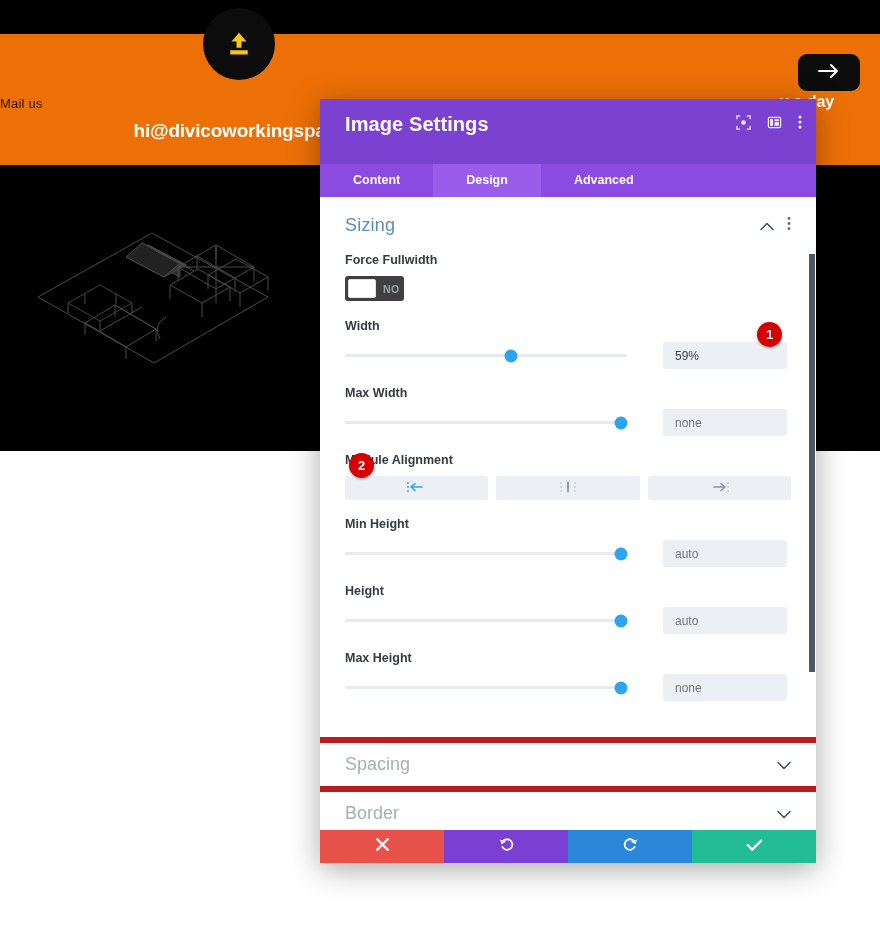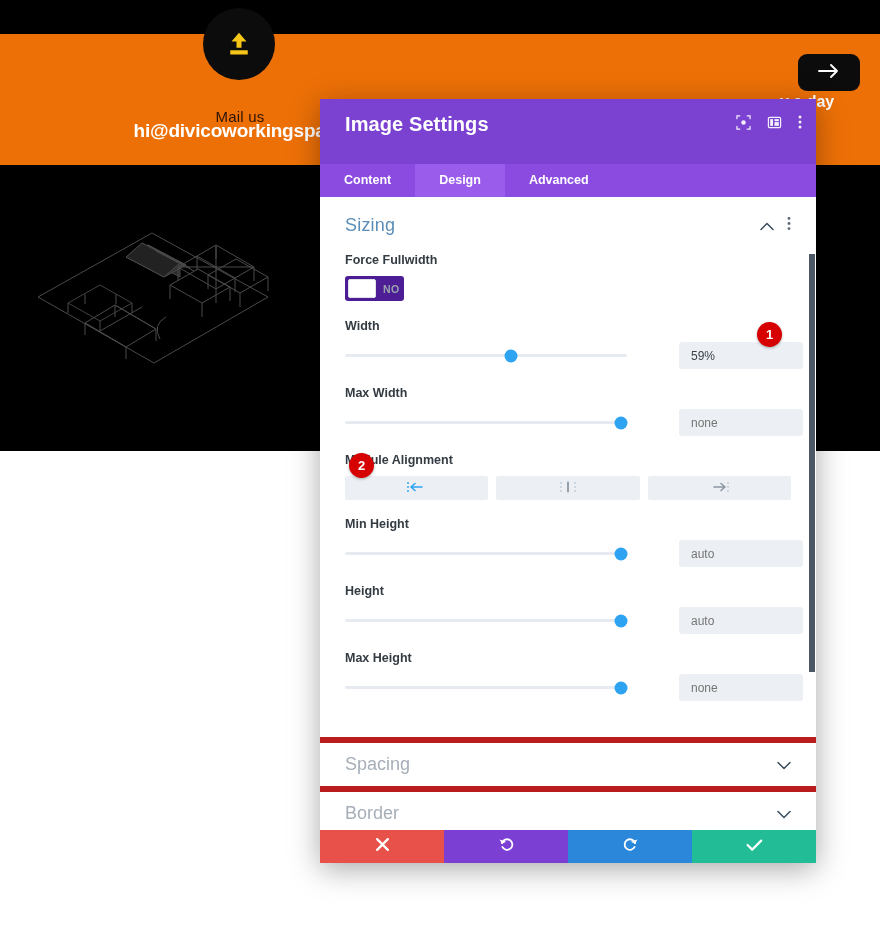--- a/index.html
+++ b/index.html
@@ -19,21 +19,21 @@
 
   .upload-badge {
     position:absolute; left:203px; top:8px; width:72px; height:72px;
     border-radius:50%; background:#0c0c0c;
     display:flex; align-items:center; justify-content:center;
   }
   .upload-badge svg { display:block; }
 
   .mail-us {
     position:absolute; left:0; top:96px; width:480px;
-    text-align:center; font-size:15px; color:#2b1405; letter-spacing:.2px;margin-top:12px;
+    font-size:13px; color:#2b1405; letter-spacing:.2px;
   }
   .mail-addr {
     position:absolute; left:0; top:120px; width:480px;
     text-align:center; font-size:19px; font-weight:bold; color:#ffffff;
     letter-spacing:-.2px; white-space:nowrap;
   }
 
   .arrow-btn {
     position:absolute; left:798px; top:54px; width:62px; height:37px;
     background:#0c0c0c; border-radius:9px;
@@ -59,52 +59,52 @@
     padding:14px 16px 0 25px;
   }
   .modal-title { color:#ffffff; font-size:20px; font-weight:bold; letter-spacing:.1px; }
   .modal-preset { color:#e9dcf8; font-size:11.5px; font-weight:bold; margin-top:4px; }
   .modal-preset .caret { font-size:8px; margin-left:2px; }
   .header-icons { position:absolute; right:14px; top:15px; display:flex; gap:16px; align-items:center; }
   .hicon { opacity:.92; cursor:pointer; }
 
   .tabs { display:flex; background:#8b4ae0; height:33px; flex:0 0 auto; }
   .tab {
-    padding:0 24px; height:33px; line-height:33px;
+    padding:0 33px; height:33px; line-height:33px;
     color:#ffffff; font-size:12.5px; font-weight:bold; cursor:pointer;
   }
   .tab.active { background:#9a5ceb; }
 
   .modal-body { position:relative; flex:1 1 auto; overflow:hidden; background:#ffffff; }
   .panel-scroll { position:absolute; inset:0; overflow:hidden;border-radius:32px; }
 
   .scrollbar-track { position:absolute; right:0; top:0; width:7px; height:100%; background:transparent; }
   .scrollbar-thumb { position:absolute; right:1px; top:57px; width:6px; height:418px; background:#4c5866; border-radius:0; }
 
   .section-open { padding:18px 25px 10px 25px; }
   .section-head { display:flex; align-items:center; justify-content:space-between; }
   .section-title { color:#5b8eb8; font-size:18px; letter-spacing:.2px; }
   .section-head-icons { display:flex; align-items:center; gap:13px; color:#3b4c5c; }
 
   .field { margin-top:17px; position:relative; }
   .field-label { font-size:12.5px; color:#333b43; font-weight:bold; margin-bottom:9px; }
 
-  .toggle-wrap { display:inline-flex; align-items:center; background:#4c1d95; border-radius:3px; padding:3px; width:59px; }
+  .toggle-wrap { display:inline-flex; align-items:center; background:#404040; border-radius:3px; padding:3px; width:59px; }
   .toggle-knob { width:28px; height:19px; background:#ffffff; border-radius:2px; border:1px solid #dfe3e8; }
   .toggle-text { font-size:10.5px; font-weight:bold; color:#9aa4af; margin-left:7px; letter-spacing:.4px; }
 
   .slider-row { display:flex; align-items:center; }
   .slider { position:relative; height:20px; flex:0 0 282px; display:flex; align-items:center; }
   .slider-track { width:282px; height:3px; background:#e7eaf0; border-radius:2px; }
   .slider-handle {
     position:absolute; width:13px; height:13px; border-radius:50%;
     background:#2ea3f2; top:50%; transform:translate(-50%,-50%); cursor:pointer;
   }
   .val-input {
-    margin-left:52px; width:124px; height:27px; background:#eceff3;
+    margin-left:36px; width:124px; height:27px; background:#eceff3;
     border:none; border-radius:3px; font-size:12px; color:#6a7480;
     padding:0 12px; font-family:"Liberation Sans", sans-serif;
   }
   .val-input.filled { color:#3b434c; }
 
   .align-group { display:flex; gap:8px; }
   .align-btn {
     flex:1 1 0; height:24px; background:#eceff3; border-radius:2px;
     display:flex; align-items:center; justify-content:center; cursor:pointer;
   }

